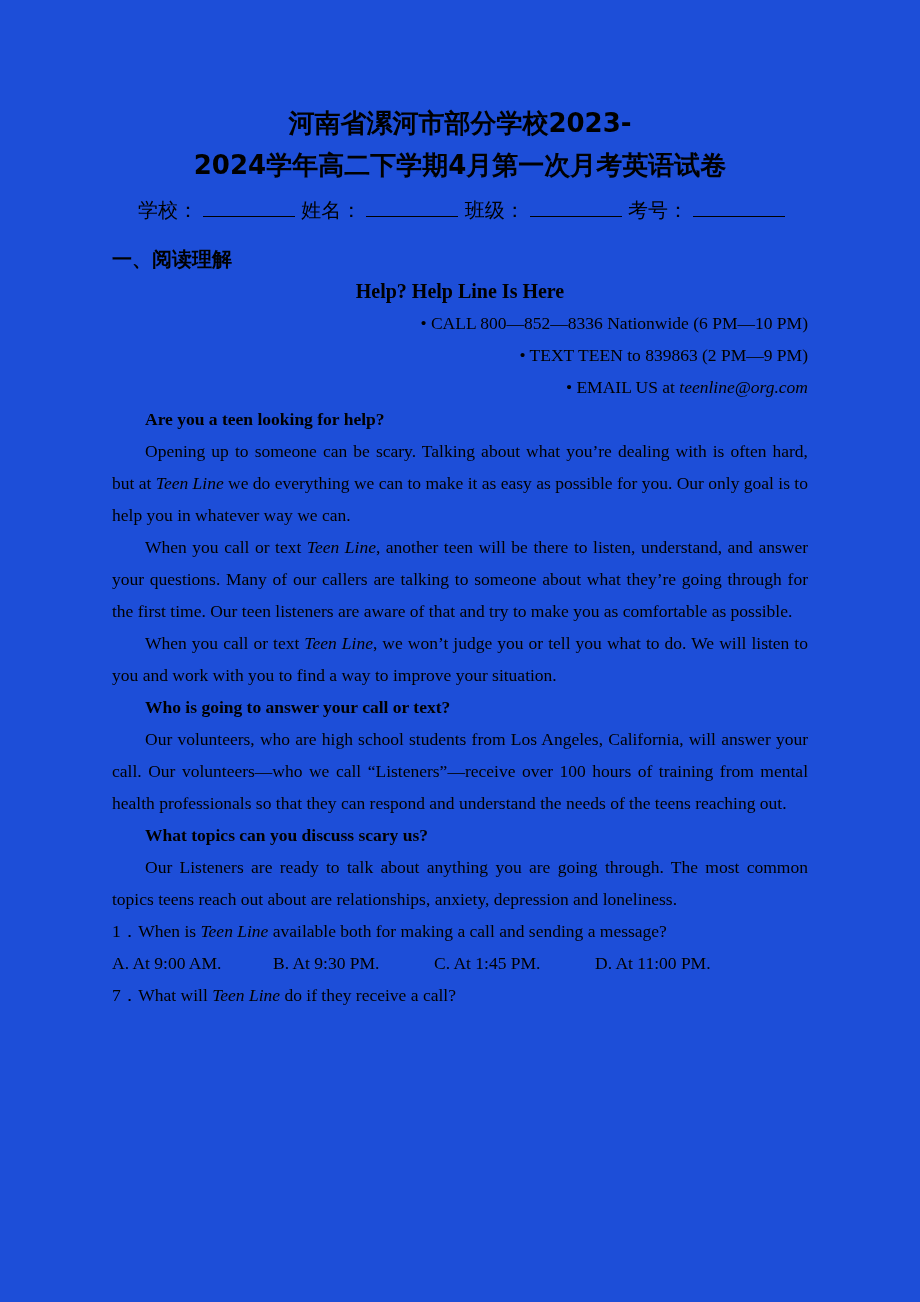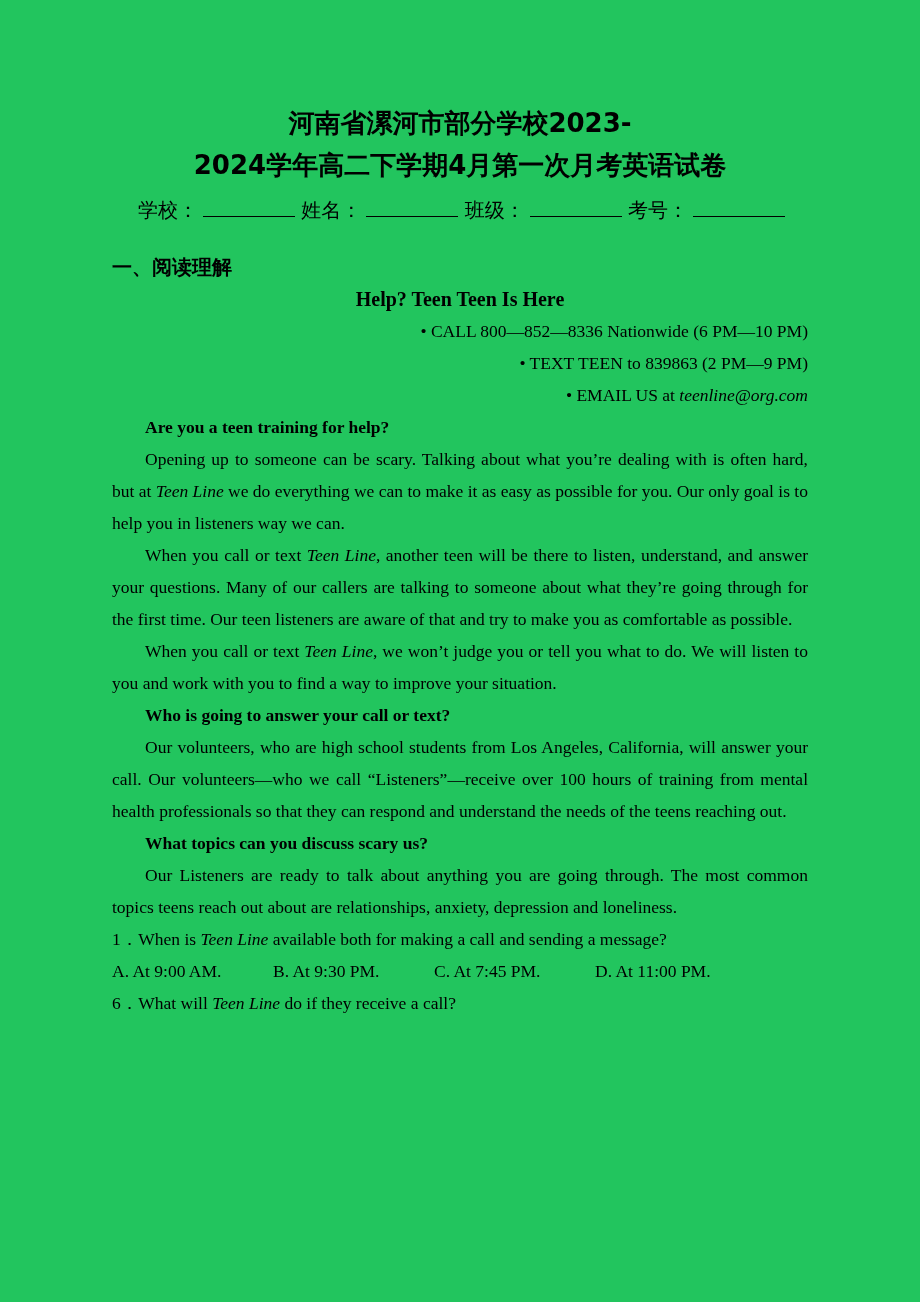--- a/index.html
+++ b/index.html
@@ -1,20 +1,20 @@
 <!DOCTYPE html>
 <html><head>
 <meta charset="utf-8">
 <style>
   html, body { margin: 0; padding: 0; background: #ffffff; }
   .page {
     position: relative;
     width: 920px;
     height: 1302px;
-    background: #22c55e;
+    background: #1d4ed8;
     color: #000000;
     font-family: "Liberation Serif", serif;
     overflow: hidden;
     margin: 0 auto;
   }
   .content { padding: 0 112px; }
 
   
   .exam-title {
     margin: 102px 0 0 0;
@@ -40,21 +40,21 @@
     display: inline-block;
     width: 92px;
     height: 15px;
     margin-left: 5px;
     border-bottom: 1px solid #000;
     vertical-align: baseline;
   }
 
   
   .section-header {
-    margin-top: 28px;
+    margin-top: 20px;
     font-family: Liberation Serif, serif;
     font-weight: 700;
     font-size: 20px;
     line-height: 30px;
   }
 
   
   .body {
     margin-top: 1px;
     font-size: 17.5px;
@@ -91,39 +91,39 @@
     <div class="info-row">
       <span class="info-field"><span>学校：</span><span class="blank"></span></span>
       <span class="info-field"><span>姓名：</span><span class="blank"></span></span>
       <span class="info-field"><span>班级：</span><span class="blank"></span></span>
       <span class="info-field"><span>考号：</span><span class="blank"></span></span>
     </div>
 
     <div class="section-header">一、阅读理解</div>
 
     <div class="body">
-      <p class="passage-title">Help? Teen Teen Is Here</p>
+      <p class="passage-title">Help? Help Line Is Here</p>
 
       <p class="bullet"><span>• CALL 800—852—8336 Nationwide (6 PM—10 PM)</span></p>
       <p class="bullet"><span>• TEXT TEEN to 839863 (2 PM—9 PM)</span></p>
       <p class="bullet"><span>• EMAIL US at </span><span class="it">teenline@org.com</span></p>
 
-      <p class="subhead">Are you a teen training for help?</p>
-      <p class="para"><span>Opening up to someone can be scary. Talking about what you’re dealing with is often hard, but at </span><span class="it">Teen Line</span><span> we do everything we can to make it as easy as possible for you. Our only goal is to help you in listeners way we can.</span></p>
+      <p class="subhead">Are you a teen looking for help?</p>
+      <p class="para"><span>Opening up to someone can be scary. Talking about what you’re dealing with is often hard, but at </span><span class="it">Teen Line</span><span> we do everything we can to make it as easy as possible for you. Our only goal is to help you in whatever way we can.</span></p>
 
       <p class="para"><span>When you call or text </span><span class="it">Teen Line</span><span>, another teen will be there to listen, understand, and answer your questions. Many of our callers are talking to someone about what they’re going through for the first time. Our teen listeners are aware of that and try to make you as comfortable as possible.</span></p>
       <p class="para"><span>When you call or text </span><span class="it">Teen Line</span><span>, we won’t judge you or tell you what to do. We will listen to you and work with you to find a way to improve your situation.</span></p>
 
       <p class="subhead">Who is going to answer your call or text?</p>
       <p class="para"><span>Our volunteers, who are high school students from Los Angeles, California, will answer your call. Our volunteers—who we call “Listeners”—receive over 100 hours of training from mental health professionals so that they can respond and understand the needs of the teens reaching out.</span></p>
 
       <p class="subhead">What topics can you discuss scary us?</p>
       <p class="para"><span>Our Listeners are ready to talk about anything you are going through. The most common topics teens reach out about are relationships, anxiety, depression and loneliness.</span></p>
 
       <p class="qline"><span>1．When is </span><span class="it">Teen Line</span><span> available both for making a call and sending a message?</span></p>
       <p class="options">
-        <span class="opt">A. At 9:00 AM.</span><span class="opt">B. At 9:30 PM.</span><span class="opt">C. At 7:45 PM.</span><span class="opt">D. At 11:00 PM.</span>
+        <span class="opt">A. At 9:00 AM.</span><span class="opt">B. At 9:30 PM.</span><span class="opt">C. At 1:45 PM.</span><span class="opt">D. At 11:00 PM.</span>
       </p>
-      <p class="qline"><span>6．What will </span><span class="it">Teen Line</span><span> do if they receive a call?</span></p>
+      <p class="qline"><span>7．What will </span><span class="it">Teen Line</span><span> do if they receive a call?</span></p>
     </div>
 
   </div>
 </div>
 
 </body></html>

